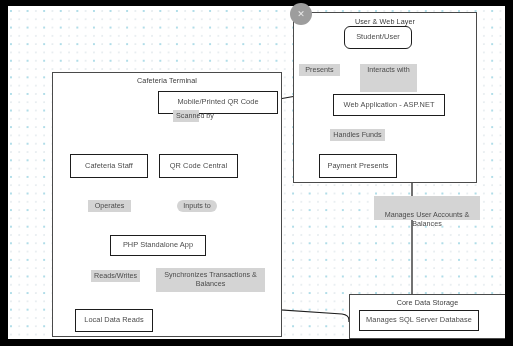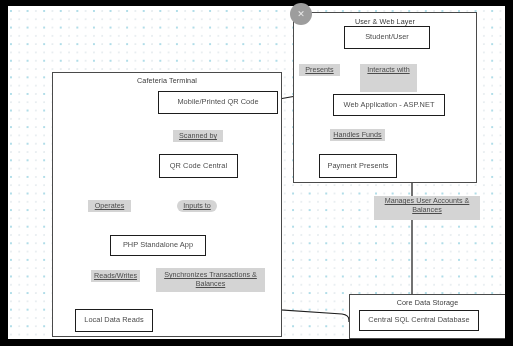--- a/index.html
+++ b/index.html
@@ -62,21 +62,20 @@
   .elabel{
     position:absolute;
     background:#d4d4d4;
     color:#4b4b4b;
     font-size:7.2px;
     line-height:1.25;
     text-align:center;
     padding:1px 3px;
     box-sizing:border-box;
     white-space:nowrap;
-    text-decoration:underline;
   }
   .elabel.two-line{white-space:normal;}
   
   #edges{
     position:absolute;
     left:0;top:0;
     width:497px;height:333px;
     pointer-events:none;
   }
   
@@ -155,78 +154,81 @@
     </div>
 
     <div class="container" style="left:285px;top:6px;width:184px;height:171px;">
       <div class="container-title" style="top:4px;">User &amp; Web Layer</div>
     </div>
 
     <div class="container" style="left:341px;top:288px;width:157px;height:45px;">
       <div class="container-title" style="top:3px;">Core Data Storage</div>
     </div>
 
-    <div class="node" style="left:336px;top:20px;width:86px;height:23px;">
+    <div class="node" style="left:336px;top:20px;width:68px;height:23px;border-radius:6px;">
       <span>Student/User</span>
     </div>
 
     <div class="node" style="left:150px;top:85px;width:120px;height:23px;">
       <span>Mobile/Printed QR Code</span>
     </div>
 
     <div class="node" style="left:325px;top:88px;width:112px;height:22px;">
       <span>Web Application - ASP.NET</span>
     </div>
 
+    <div class="node" style="left:62px;top:148px;width:78px;height:24px;">
+      <span>Cafeteria Staff</span>
+    </div>
 
     <div class="node" style="left:151px;top:148px;width:79px;height:24px;">
       <span>QR Code Central</span>
     </div>
 
     <div class="node" style="left:311px;top:148px;width:78px;height:24px;">
       <span>Payment Presents</span>
     </div>
 
     <div class="node" style="left:102px;top:229px;width:96px;height:21px;">
       <span>PHP Standalone App</span>
     </div>
 
     <div class="node" style="left:67px;top:303px;width:78px;height:23px;">
       <span>Local Data Reads</span>
     </div>
 
     <div class="node" style="left:351px;top:304px;width:120px;height:21px;">
-      <span>Central SQL Central Database</span>
+      <span>Manages SQL Server Database</span>
     </div>
 
     <div class="elabel" style="left:291px;top:58px;width:41px;height:12px;line-height:10px;">
       <span>Presents</span>
     </div>
 
     <div class="elabel" style="left:352px;top:58px;width:57px;height:28px;line-height:10px;">
       <span>Interacts with</span>
     </div>
 
-    <div class="elabel" style="left:165px;top:124px;width:50px;height:12px;line-height:10px;">
+    <div class="elabel" style="left:165px;top:104px;width:26px;height:12px;line-height:10px;">
       <span>Scanned by</span>
     </div>
 
     <div class="elabel" style="left:322px;top:123px;width:55px;height:12px;line-height:10px;">
       <span>Handles Funds</span>
     </div>
 
     <div class="elabel" style="left:80px;top:194px;width:43px;height:12px;line-height:10px;">
       <span>Operates</span>
     </div>
 
     <div class="elabel" style="left:169px;top:194px;width:40px;height:12px;line-height:10px;border-radius:6px;">
       <span>Inputs to</span>
     </div>
 
-    <div class="elabel two-line" style="left:366px;top:190px;width:106px;height:24px;padding-top:0;">
+    <div class="elabel two-line" style="left:366px;top:190px;width:106px;height:24px;padding-top:14px;">
       <span>Manages User Accounts &amp; Balances</span>
     </div>
 
     <div class="elabel" style="left:83px;top:264px;width:49px;height:12px;line-height:10px;">
       <span>Reads/Writes</span>
     </div>
 
     <div class="elabel two-line" style="left:148px;top:262px;width:109px;height:24px;padding-top:2px;">
       <span>Synchronizes Transactions &amp; Balances</span>
     </div>

